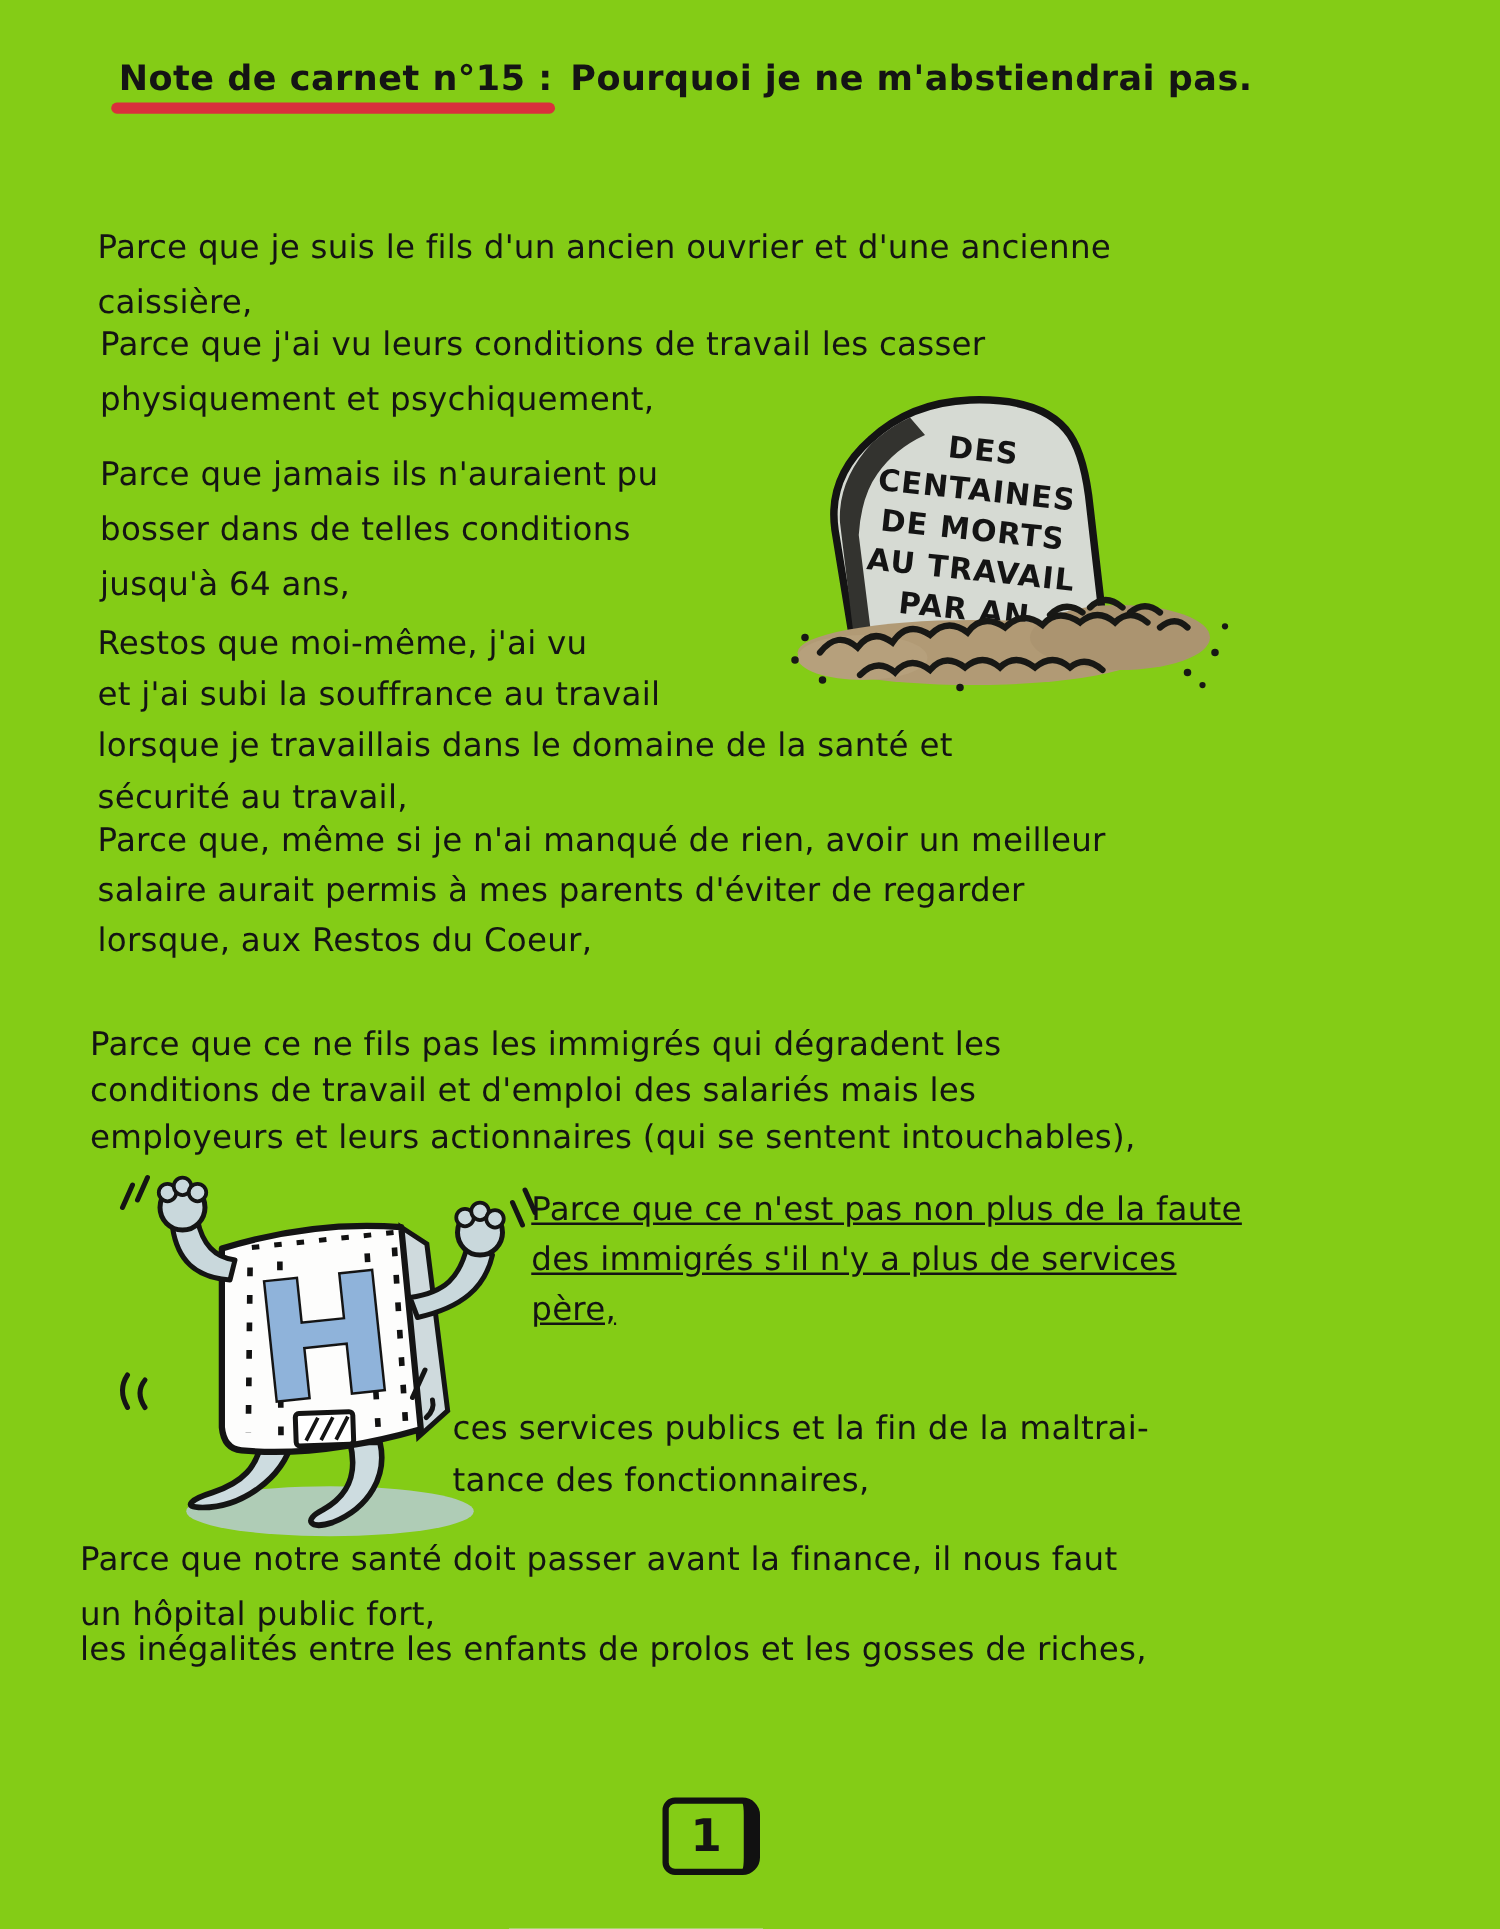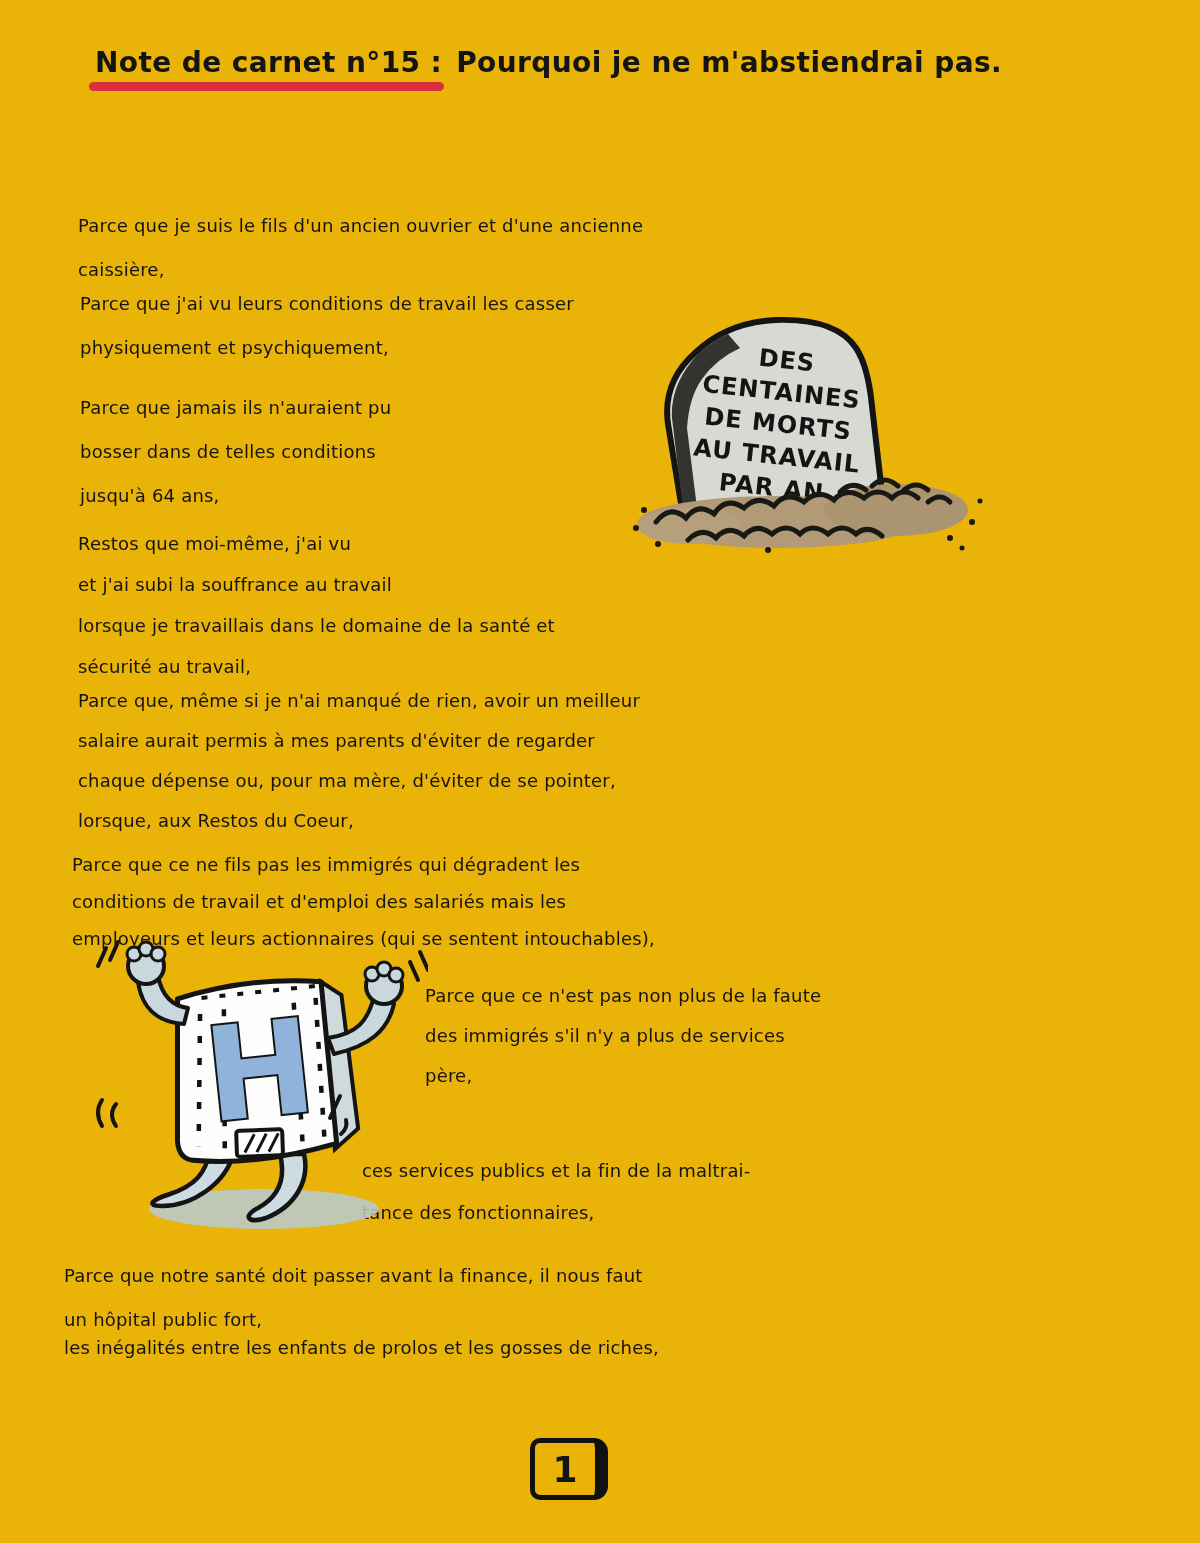--- a/index.html
+++ b/index.html
@@ -1,33 +1,32 @@
 <!DOCTYPE html>
 <html><head>
 <meta charset="utf-8">
 <style>
   html,body{margin:0;padding:0;background:#e8e8e8;}
   .page{
-    position:relative;width:1200px;height:1543px;background:#eab308;
+    position:relative;width:1200px;height:1543px;background:#84cc16;
     font-family:"DejaVu Sans",sans-serif;color:#141414;overflow:hidden;
     margin:0 auto;
   }
   .title{
     position:absolute;left:95px;top:46px;font-size:28px;font-weight:bold;
     letter-spacing:.4px;white-space:nowrap;
   }
   .title .lead{position:relative;display:inline-block;padding-bottom:12px;margin-right:14px;}
   .title .lead .underline{
     position:absolute;left:-6px;right:-2px;bottom:0;height:9px;
     background:#d9303c;border-radius:6px;
   }
   .para{
-    position:absolute;font-size:18px;letter-spacing:.2px;line-height:44px;
+    position:absolute;font-size:26px;letter-spacing:.2px;line-height:44px;
     white-space:nowrap;
-    margin-top:28px;
   }
   .pagebox{
     position:absolute;left:530px;top:1438px;width:60px;height:52px;
     border:5px solid #111;border-right-width:13px;border-radius:10px 14px 14px 10px;
     display:flex;align-items:center;justify-content:center;
     font-size:36px;font-weight:bold;
   }
   svg text{font-family:"DejaVu Sans",sans-serif;}
   .illu{position:absolute;}
 </style>
@@ -62,31 +61,30 @@
   <div class="para" style="left:78px;top:495px;line-height:41px;">
     <div>Restos que moi-même, j'ai vu</div>
     <div>et j'ai subi la souffrance au travail</div>
     <div>lorsque je travaillais dans le domaine de la santé et</div>
     <div>sécurité au travail,</div>
   </div>
 
   <div class="para" style="left:78px;top:653px;line-height:40px;">
     <div>Parce que, même si je n'ai manqué de rien, avoir un meilleur</div>
     <div>salaire aurait permis à mes parents d'éviter de regarder</div>
-    <div>chaque dépense ou, pour ma mère, d'éviter de se pointer,</div>
     <div>lorsque, aux Restos du Coeur,</div>
   </div>
 
   <div class="para" style="left:72px;top:818px;line-height:37px;">
     <div>Parce que ce ne fils pas les immigrés qui dégradent les</div>
     <div>conditions de travail et d'emploi des salariés mais les</div>
     <div>employeurs et leurs actionnaires (qui se sentent intouchables),</div>
   </div>
 
-  <div class="para" style="left:425px;top:948px;line-height:40px;">
+  <div class="para" style="left:425px;top:948px;line-height:40px;text-decoration:underline;">
     <div>Parce que ce n'est pas non plus de la faute</div>
     <div>des immigrés s'il n'y a plus de services</div>
     <div>père,</div>
   </div>
 
   <div class="para" style="left:362px;top:1122px;line-height:42px;">
     <div>ces services publics et la fin de la maltrai-</div>
     <div>tance des fonctionnaires,</div>
   </div>
 

